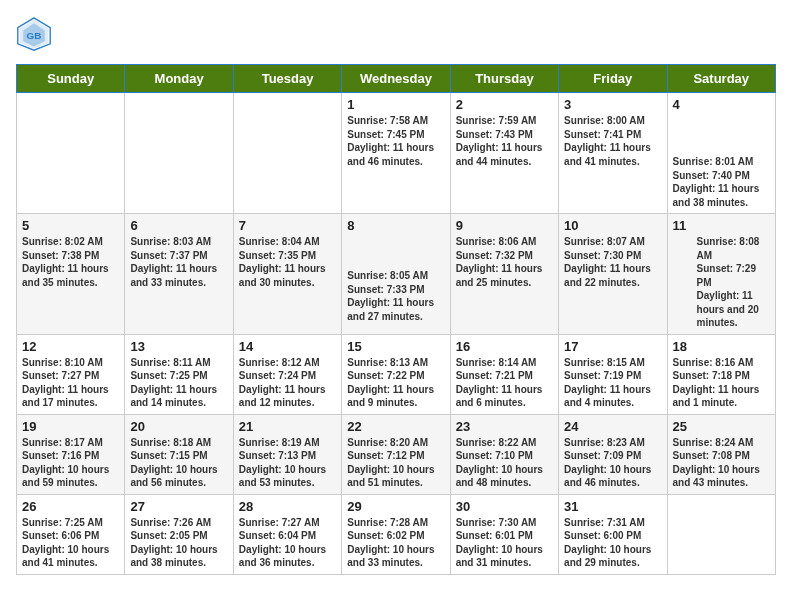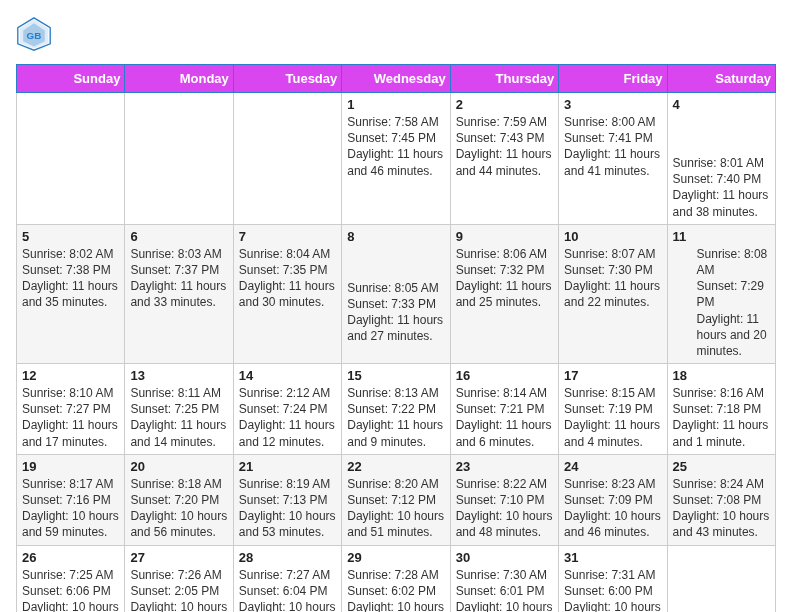--- a/index.html
+++ b/index.html
@@ -73,34 +73,34 @@
       background: #fff;
     }
     .calendar tr:nth-child(even) td {
       background: #f5f5f5;
     }
     .calendar tr:nth-child(odd) td {
       background: #fff;
     }
     
     .calendar thead tr td, .calendar thead tr th {
-      background: #d946ef;
-      text-align: right;
+      background: #4d7c0f;
     }
     .day-number {
       font-size: 13px;
       font-weight: bold;
       color: #222;
       display: block;
       margin-bottom: 2px;
     }
     .day-info {
-      font-size: 12px;
+      font-size: 10px;
       color: #333;
       line-height: 1.35;
+      font-weight: bold;
     }
     .empty-cell {
       background: #fff;
     }
     
     .row-1 td { background: #fff; }
     .row-2 td { background: #f0f0f0; }
     .row-3 td { background: #fff; }
     .row-4 td { background: #f0f0f0; }
     .row-5 td { background: #fff; }
@@ -223,21 +223,21 @@
 Daylight: 11 hours and 17 minutes.</div>
         </td>
         <td>
           <span class="day-number">13</span>
           <div class="day-info" style="white-space: pre-line;">Sunrise: 8:11 AM
 Sunset: 7:25 PM
 Daylight: 11 hours and 14 minutes.</div>
         </td>
         <td>
           <span class="day-number">14</span>
-          <div class="day-info" style="white-space: pre-line;">Sunrise: 2:12 AM
+          <div class="day-info" style="white-space: pre-line;">Sunrise: 8:12 AM
 Sunset: 7:24 PM
 Daylight: 11 hours and 12 minutes.</div>
         </td>
         <td>
           <span class="day-number">15</span>
           <div class="day-info" style="white-space: pre-line;">Sunrise: 8:13 AM
 Sunset: 7:22 PM
 Daylight: 11 hours and 9 minutes.</div>
         </td>
         <td>
@@ -262,21 +262,21 @@
       <tr class="row-4">
         <td>
           <span class="day-number">19</span>
           <div class="day-info" style="white-space: pre-line;">Sunrise: 8:17 AM
 Sunset: 7:16 PM
 Daylight: 10 hours and 59 minutes.</div>
         </td>
         <td>
           <span class="day-number">20</span>
           <div class="day-info" style="white-space: pre-line;">Sunrise: 8:18 AM
-Sunset: 7:20 PM
+Sunset: 7:15 PM
 Daylight: 10 hours and 56 minutes.</div>
         </td>
         <td>
           <span class="day-number">21</span>
           <div class="day-info" style="white-space: pre-line;">Sunrise: 8:19 AM
 Sunset: 7:13 PM
 Daylight: 10 hours and 53 minutes.</div>
         </td>
         <td>
           <span class="day-number">22</span>

